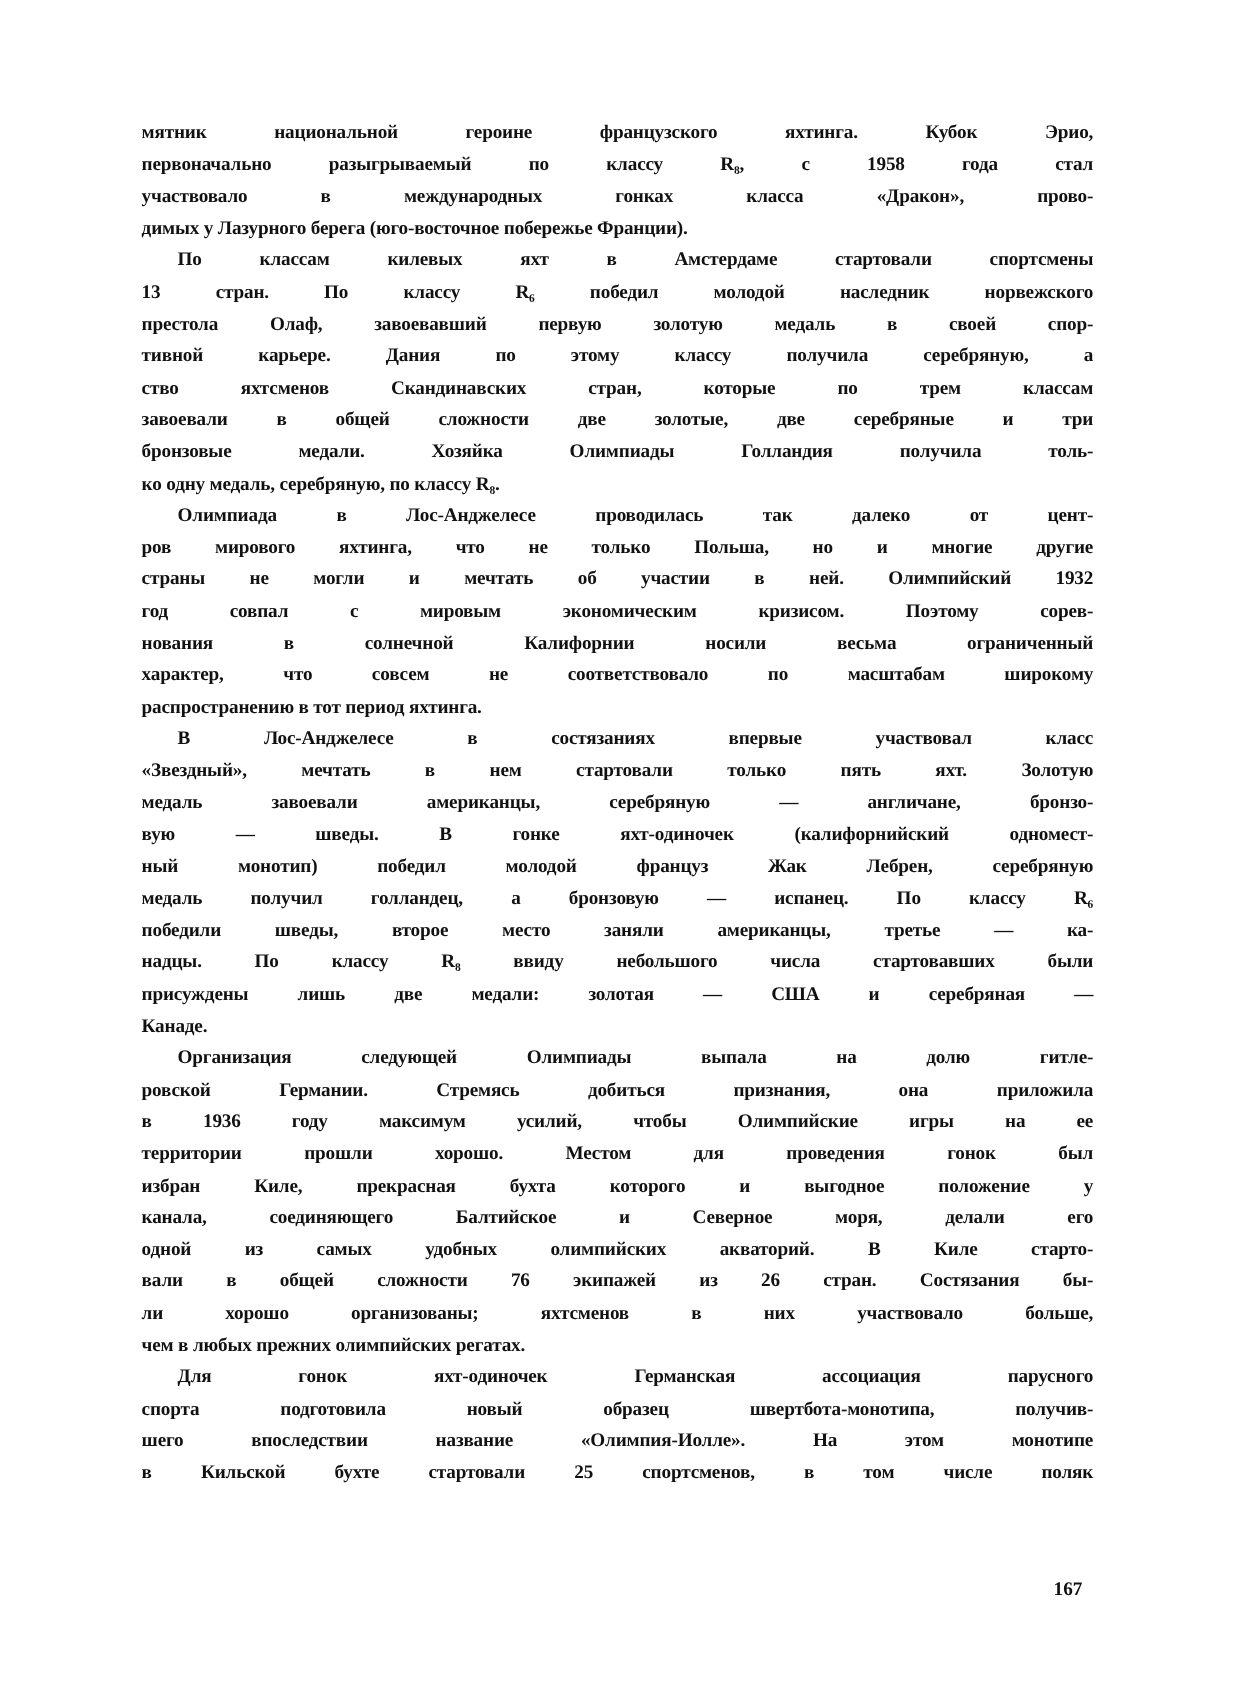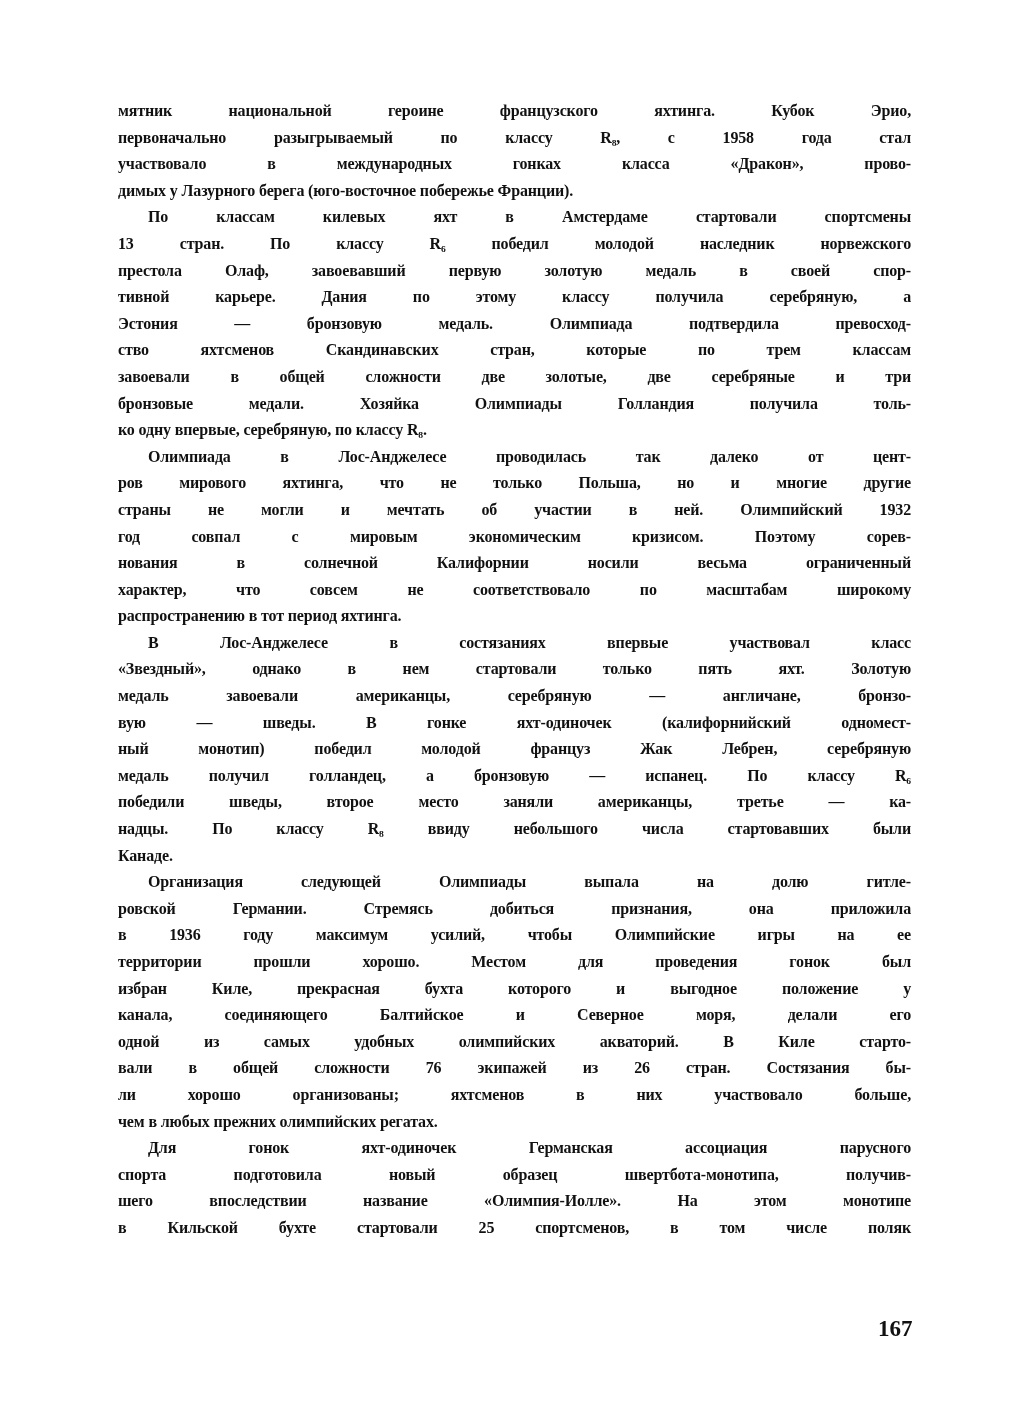--- a/index.html
+++ b/index.html
@@ -14,62 +14,62 @@
   .line {
     display: block; height: 26.6px; line-height: 26.6px;
     text-align: justify; text-align-last: justify;
     white-space: nowrap; overflow: visible;
   }
   .line.last { text-align-last: left; }
   .line.indent { padding-left: 30px; }
   .folio {
     position: absolute; left: 878px; top: 1316px;
     font-family: "Liberation Serif", "DejaVu Serif", serif;
-    font-size: 23px; font-weight: bold; color: #111111;
+    font-size: 16px; font-weight: bold; color: #111111;
   }
 </style>
 </head>
 <body>
 
 <div class="page">
   <div>
     <span class="line">мятник национальной героине французского яхтинга. Кубок Эрио,</span>
     <span class="line">первоначально разыгрываемый по классу R₈, с 1958 года стал</span>
     <span class="line">участвовало в международных гонках класса «Дракон», прово-</span>
     <span class="line last">димых у Лазурного берега (юго-восточное побережье Франции).</span>
   </div>
   <div>
     <span class="line indent">По классам килевых яхт в Амстердаме стартовали спортсмены</span>
     <span class="line">13 стран. По классу R₆ победил молодой наследник норвежского</span>
     <span class="line">престола Олаф, завоевавший первую золотую медаль в своей спор-</span>
     <span class="line">тивной карьере. Дания по этому классу получила серебряную, а</span>
-    <span class="line">Эстония — бронзовую медаль. Олимпиада подтвердила превосход-</span>
     <span class="line">ство яхтсменов Скандинавских стран, которые по трем классам</span>
     <span class="line">завоевали в общей сложности две золотые, две серебряные и три</span>
     <span class="line">бронзовые медали. Хозяйка Олимпиады Голландия получила толь-</span>
-    <span class="line last">ко одну впервые, серебряную, по классу R₈.</span>
+    <span class="line last">ко одну медаль, серебряную, по классу R₈.</span>
   </div>
   <div>
     <span class="line indent">Олимпиада в Лос-Анджелесе проводилась так далеко от цент-</span>
     <span class="line">ров мирового яхтинга, что не только Польша, но и многие другие</span>
     <span class="line">страны не могли и мечтать об участии в ней. Олимпийский 1932</span>
     <span class="line">год совпал с мировым экономическим кризисом. Поэтому сорев-</span>
     <span class="line">нования в солнечной Калифорнии носили весьма ограниченный</span>
     <span class="line">характер, что совсем не соответствовало по масштабам широкому</span>
     <span class="line last">распространению в тот период яхтинга.</span>
   </div>
   <div>
     <span class="line indent">В Лос-Анджелесе в состязаниях впервые участвовал класс</span>
-    <span class="line">«Звездный», однако в нем стартовали только пять яхт. Золотую</span>
+    <span class="line">«Звездный», мечтать в нем стартовали только пять яхт. Золотую</span>
     <span class="line">медаль завоевали американцы, серебряную — англичане, бронзо-</span>
     <span class="line">вую — шведы. В гонке яхт-одиночек (калифорнийский одномест-</span>
     <span class="line">ный монотип) победил молодой француз Жак Лебрен, серебряную</span>
     <span class="line">медаль получил голландец, а бронзовую — испанец. По классу R₆</span>
     <span class="line">победили шведы, второе место заняли американцы, третье — ка-</span>
     <span class="line">надцы. По классу R₈ ввиду небольшого числа стартовавших были</span>
+    <span class="line">присуждены лишь две медали: золотая — США и серебряная —</span>
     <span class="line last">Канаде.</span>
   </div>
   <div>
     <span class="line indent">Организация следующей Олимпиады выпала на долю гитле-</span>
     <span class="line">ровской Германии. Стремясь добиться признания, она приложила</span>
     <span class="line">в 1936 году максимум усилий, чтобы Олимпийские игры на ее</span>
     <span class="line">территории прошли хорошо. Местом для проведения гонок был</span>
     <span class="line">избран Киле, прекрасная бухта которого и выгодное положение у</span>
     <span class="line">канала, соединяющего Балтийское и Северное моря, делали его</span>
     <span class="line">одной из самых удобных олимпийских акваторий. В Киле старто-</span>

